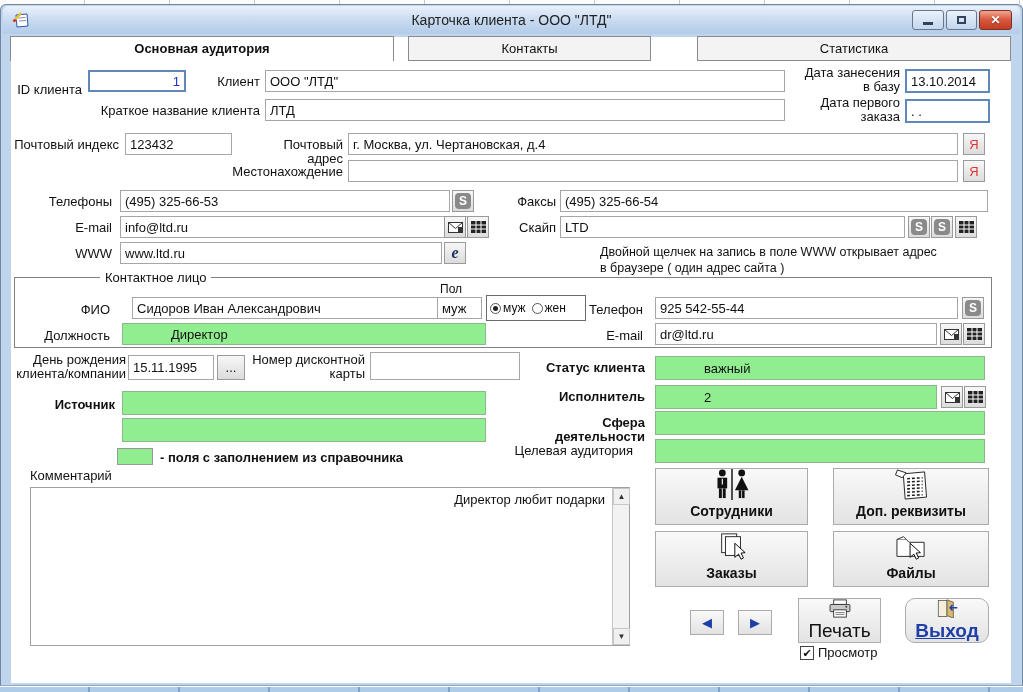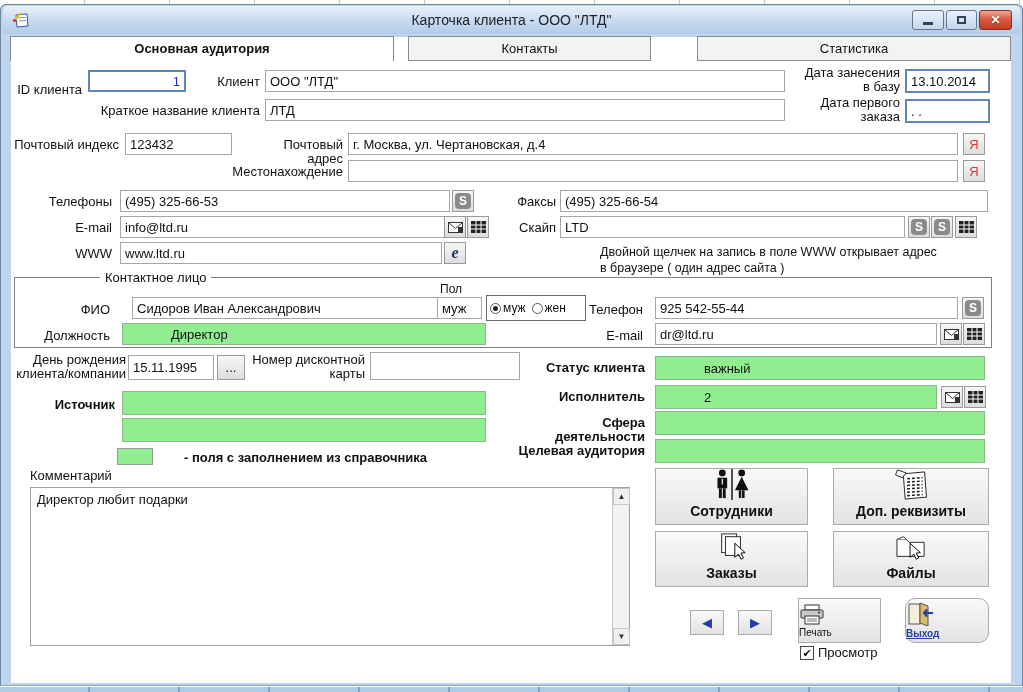--- a/index.html
+++ b/index.html
@@ -63,43 +63,43 @@
   .radiobox { position:absolute; left:486px; top:295px; width:100px; height:26px;
     border:1px solid #6a6a6a; display:flex; align-items:center; padding:0 3px; gap:2px;
     font-size:12px; z-index:2; background:#fff; }
   .radio { width:11px; height:11px; border-radius:50%; border:1px solid #555; background:#fff;
     position:relative; flex:none; }
   .radio.sel::after { content:""; position:absolute; inset:2px; border-radius:50%; background:#222; }
 
   
   .swatch { position:absolute; left:117px; top:448px; width:36px; height:17px;
     background:#90ee90; border:1px solid #999; }
-  .legend-text { position:absolute; left:160px; top:450px; font-weight:bold;margin-left:24px; }
+  .legend-text { position:absolute; left:160px; top:450px; font-weight:bold; }
 
   
   .commentbox { position:absolute; left:30px; top:487px; width:600px; height:159px;
     border:1px solid #a0a0a0; background:#fff; z-index:2; }
-  .comment-text { position:absolute; left:6px; top:4px; right:24px; }
+  .comment-text { position:absolute; left:6px; top:4px; right:24px;text-align:right; }
   .scrollbar { position:absolute; right:0; top:0; width:17px; height:100%;
     background:#f2f2f2; border-left:1px solid #c6c6c6; }
   .sbtn { position:absolute; left:0; width:17px; height:17px; background:#f0f0f0;
     border:1px solid #c6c6c6; font-size:8px; color:#333; display:flex; align-items:center;
     justify-content:center; }
   .sbtn.up { top:0; } .sbtn.down { bottom:0; }
 
   
   .bigbtn { position:absolute; border:1px solid #ababab; background:linear-gradient(#f9f9f9,#e3e3e3);
     display:flex; flex-direction:column; align-items:center; justify-content:flex-end;
     padding-bottom:5px; font-weight:bold; font-size:14px; gap:3px; z-index:2; }
   .navbtn { position:absolute; width:34px; height:25px; border:1px solid #ababab;
     background:linear-gradient(#f9f9f9,#e2e2e2); color:#1f3fa8; font-size:13px;
     display:flex; align-items:center; justify-content:center; z-index:2; }
   .smallbtn { position:absolute; border:1px solid #ababab; background:linear-gradient(#f9f9f9,#e3e3e3);
-    display:flex; flex-direction:column; align-items:flex-start; justify-content:center;
-    gap:2px; font-size:10px; z-index:2; }
+    display:flex; flex-direction:column; align-items:center; justify-content:center;
+    gap:2px; font-size:19px; z-index:2; }
   .exit-label { color:#1f3fa8; font-weight:bold; text-decoration:underline; }
   .chkrow { position:absolute; left:800px; top:645px; display:flex; align-items:center; gap:4px; z-index:2; }
   .chk { width:14px; height:14px; border:1px solid #444; background:#fff; font-size:11px;
     line-height:12px; text-align:center; color:#111; }
 </style>
 </head>
 <body>
 
 <div class="bg-strip-top"></div>
 
@@ -275,21 +275,21 @@
       <line x1="5" y1="0" x2="5" y2="12" stroke="#fff"></line>
       <line x1="10" y1="0" x2="10" y2="12" stroke="#fff"></line>
     </svg>
 </div>
 
 <div class="lbl" style="left:40px;top:398px;width:75px;font-weight:bold;">Источник</div>
 <input class="fld fld-green" style="left: 122px; top: 391px; width: 364px; height: 24px;" value="">
 <input class="fld fld-green" style="left: 122px; top: 418px; width: 364px; height: 24px;" value="">
 <div class="lbl" style="left:510px;top:416px;width:135px;font-weight:bold;">Сфера деятельности</div>
 <input class="fld fld-green" style="left: 655px; top: 411px; width: 330px; height: 24px;" value="">
-<div class="lbl" style="left:512px;top:444px;width:133px;font-weight:bold;">Целевая аудитория</div>
+<div class="lbl" style="left:500px;top:444px;width:133px;font-weight:normal;">Целевая аудитория</div>
 <input class="fld fld-green" style="left: 655px; top: 439px; width: 330px; height: 24px;" value="">
 
 <div class="swatch"></div>
 <div class="legend-text">- поля с заполнением из справочника</div>
 
 <div class="lbl lbl-l" style="left:30px;top:469px;width:120px;">Комментарий</div>
 <div class="commentbox">
   <div class="comment-text">Директор любит подарки</div>
   <div class="scrollbar">
     <div class="sbtn up">

